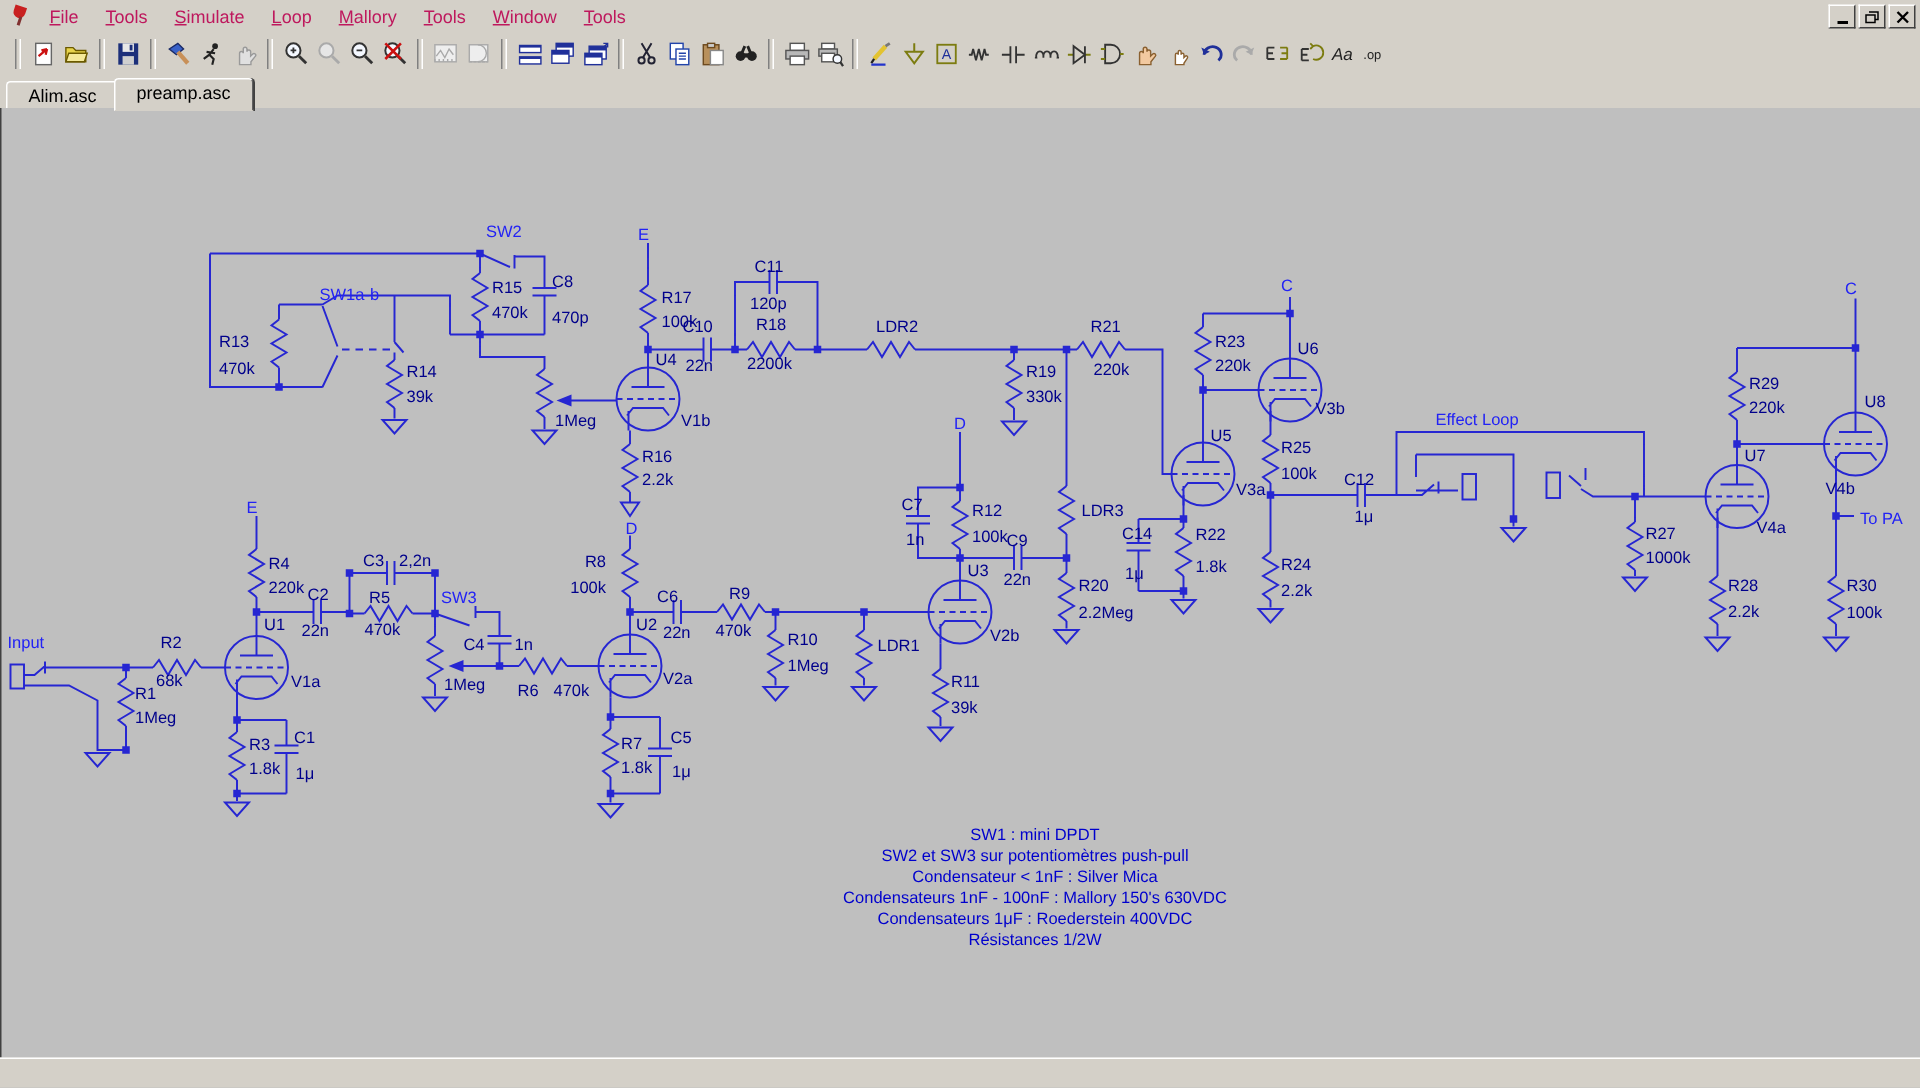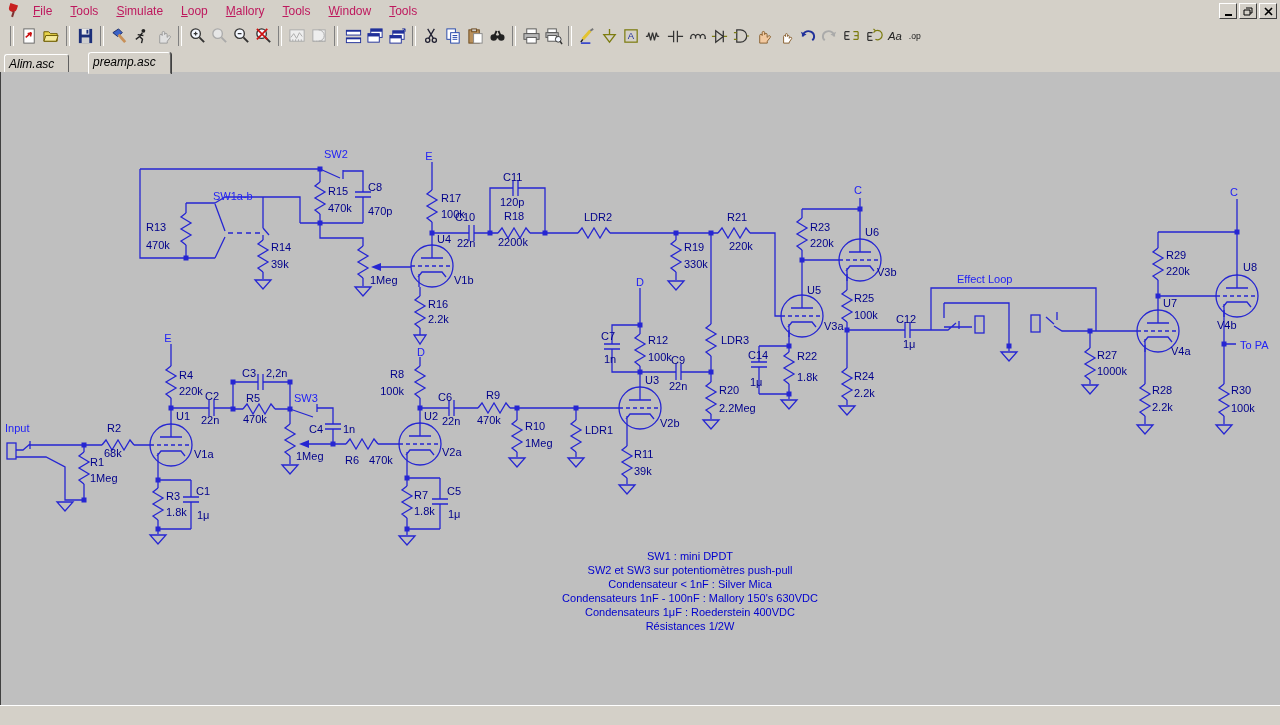--- a/index.html
+++ b/index.html
@@ -13,21 +13,21 @@
   .menu-item::first-letter{text-decoration:underline;}
   .winbtns{margin-left:auto;display:flex;gap:2px;padding-right:3px;}
   .wbtn{width:16px;height:14px;background:#d4d0c8;border:1px solid;border-color:#fff #404040 #404040 #fff;display:flex;align-items:center;justify-content:center;}
   
   .toolbar{height:27px;display:flex;align-items:center;background:#d4d0c8;border-bottom:1px solid #d4d0c8;padding-left:6px;}
   .tsep{width:2px;height:20px;border-left:1px solid #808080;border-right:1px solid #fff;margin:0 4px;}
   .tbtn{width:22px;height:22px;display:flex;align-items:center;justify-content:center;}
   .tbtn svg{width:19px;height:18px;}
   
   .tabrow{height:22px;background:#d4d0c8;position:relative;border-bottom:1px solid #404040;}
-  .tab{position:absolute;bottom:0;font-size:12px;color:#000;background:#d4d0c8;border:1px solid;border-color:#fff #606060 #d4d0c8 #fff;border-radius:3px 3px 0 0;padding:2px 14px 3px 4px;font-style:italic;}
+  .tab{position:absolute;bottom:0;font-size:12px;color:#000;background:#d4d0c8;border:1px solid;border-color:#fff #606060 #d4d0c8 #fff;border-radius:3px 3px 0 0;padding:2px 14px 3px 14px;}
   .tab.inactive{height:13px;top:4px;}
   .tab.active{height:15px;top:2px;z-index:2;box-shadow:1px 0 0 #404040;}
   
   .schem{position:absolute;top:72px;left:0;width:1280px;height:634px;background:#bfbfbf;border-left:1px solid #404040;box-sizing:border-box;}
   .schem svg{display:block;}
   .w{stroke:#2626d2;stroke-width:1.3;fill:none;}
   .wd{stroke:#2626d2;stroke-width:1.3;fill:none;stroke-dasharray:5 4;}
   .dots{fill:#2626d2;stroke:none;}
   .arr{fill:#2626d2;stroke:none;}
   .ct{fill:#00008b;font-size:11px;font-family:"Liberation Sans",sans-serif;}
@@ -318,21 +318,21 @@
     </span>
   <span class="tbtn">
       <svg viewBox="0 0 22 19">
         <text x="1" y="13" font-size="10" fill="#222">.op</text>
       </svg>
     </span>
 </div>
 
 <div class="tabrow">
   <span class="tab inactive" style="left:4px;">Alim.asc</span>
-  <span class="tab active" style="left:88px;">preamp.asc</span>
+  <span class="tab active" style="left:76px;">preamp.asc</span>
 </div>
 
 <div class="schem">
 <svg width="1279" height="634" viewBox="1 72 1279 634">
   <defs>
     <path id="rv" d="M0,0 l-5,4 l10,6 l-10,6 l10,6 l-10,6 l5,4" class="w"></path>
     <path id="rh" d="M0,0 l4,-5 l6,10 l6,-10 l6,10 l6,-10 l4,5" class="w"></path>
     <path id="cv" d="M-8,0 h16 M-8,5 h16" class="w"></path>
     <path id="ch" d="M0,-8 v16 M5,-8 v16" class="w"></path>
     <path id="gnd" d="M-8,0 h16 l-8,9 z" class="w"></path>

